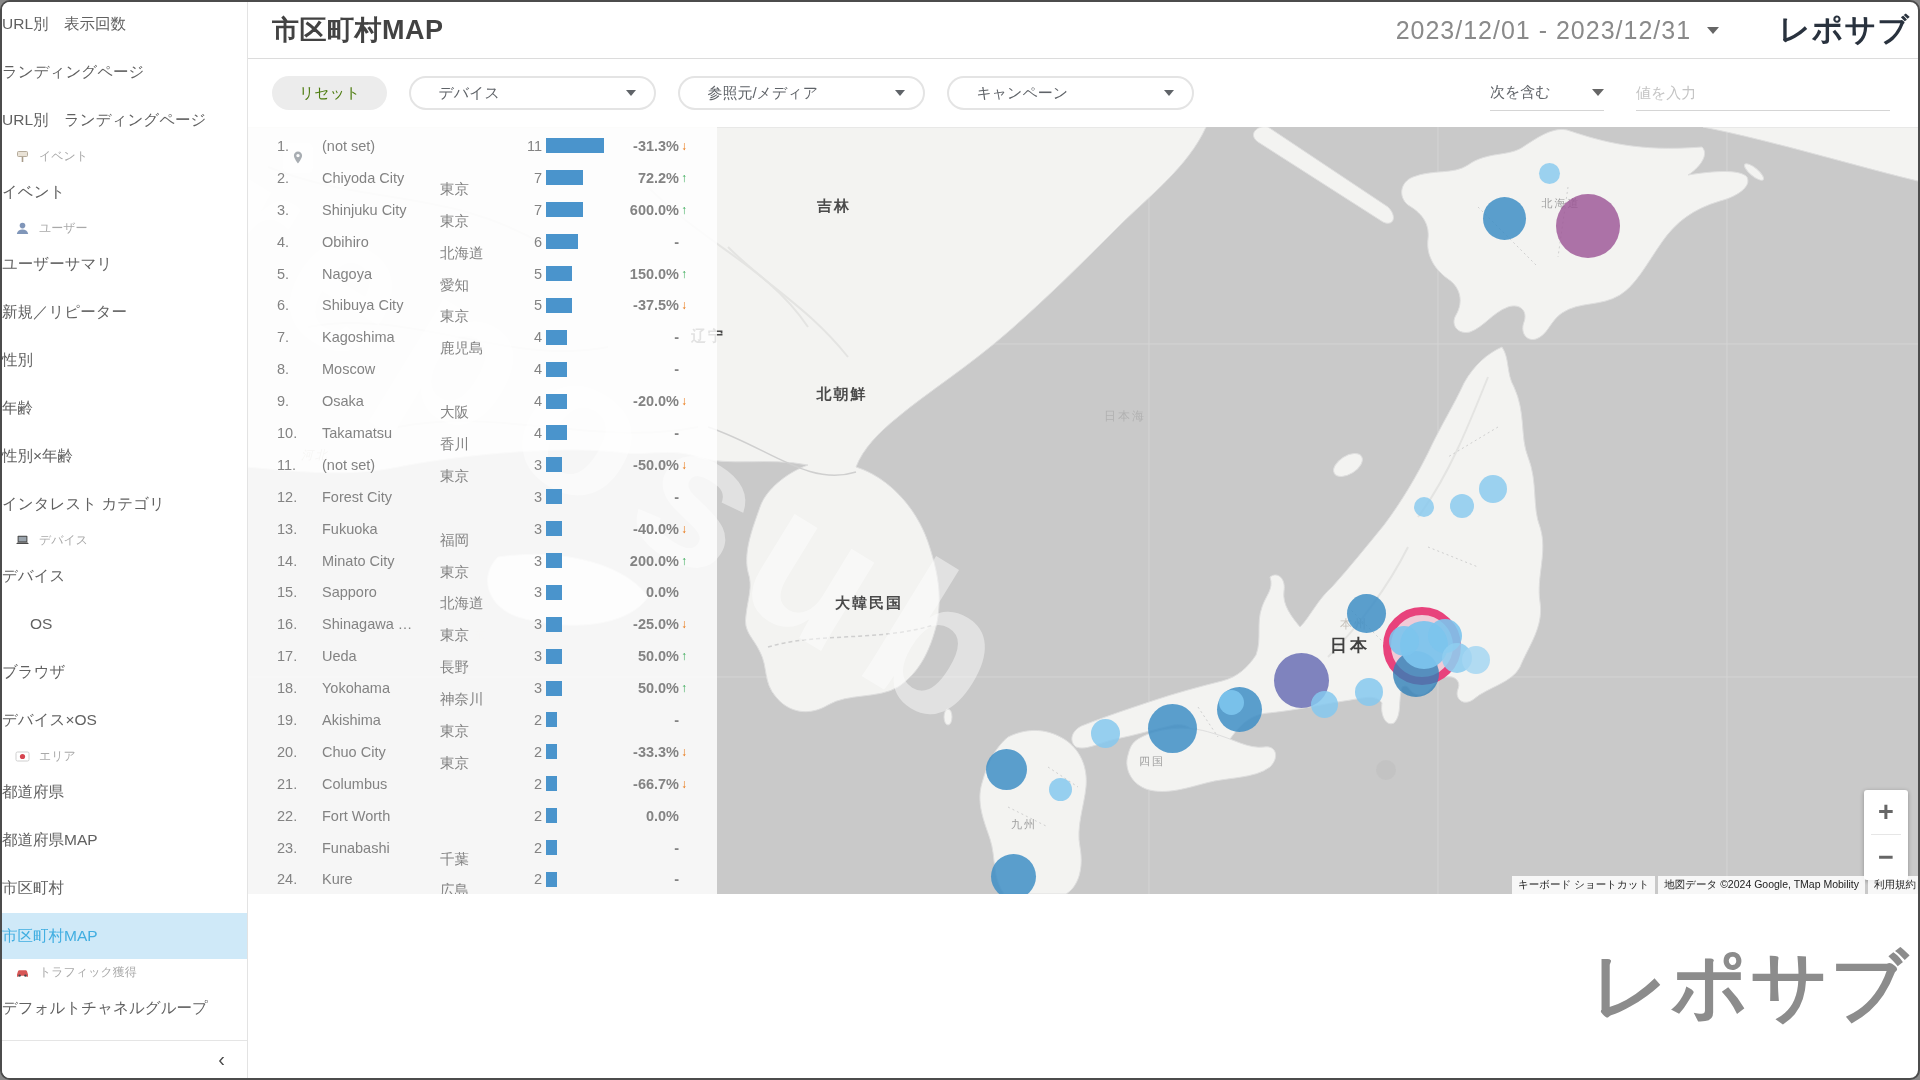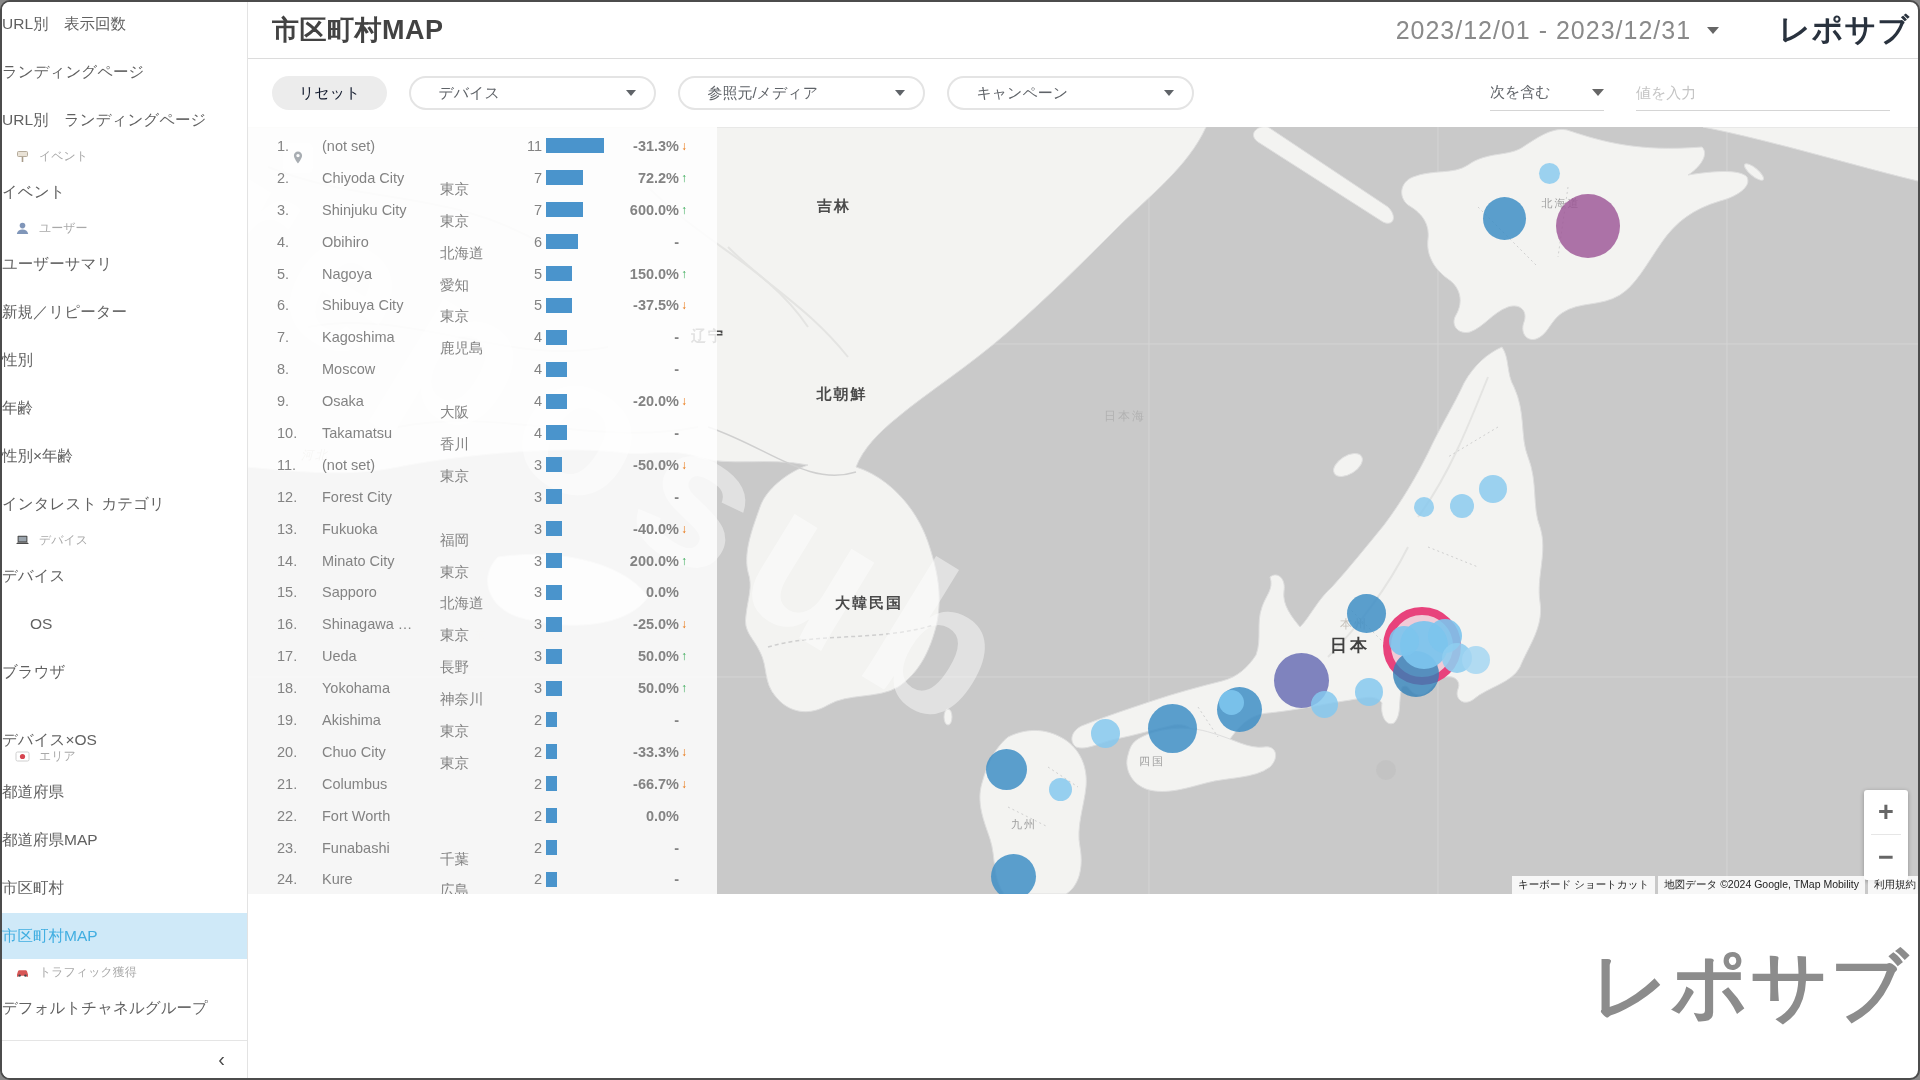--- a/index.html
+++ b/index.html
@@ -21,21 +21,21 @@
   .hdr{ position:relative; height:57px; border-bottom:1px solid #dcdcdc; display:flex; align-items:center; padding:0 10px 0 24px; }
   .hdr h1{ font-size:27px; font-weight:700; color:#424242; letter-spacing:.5px; }
   .date-grp{ margin-left:auto; display:flex; align-items:center; gap:16px; cursor:pointer; }
   .date-grp .dt{ font-size:25px; color:#8a8a8a; letter-spacing:1px; }
   .caret{ width:0; height:0; border-left:6px solid transparent; border-right:6px solid transparent; border-top:7px solid #666; }
   .logo-top{ margin-left:60px; font-size:31px; font-weight:800; color:#29323e; letter-spacing:1px; }
 
   
   .fbar{ position:relative; height:68px; display:flex; align-items:center; padding:0 30px 0 24px; gap:22px; background:#fff; }
   .chip{ height:34px; border-radius:17px; display:flex; align-items:center; font-size:15px; cursor:pointer; }
-  .chip.reset{ background:#ececec; color:#0f172a; padding:12px 27px; }
+  .chip.reset{ background:#ececec; color:#4d7c0f; padding:12px 27px; }
   .chip.dd{ border:2px solid #e4e4e4; width:247px; padding:0 18px 0 27px; color:#5f6368; justify-content:space-between; }
   .chip.dd .caret{ border-left-width:5px; border-right-width:5px; border-top-width:6px; border-top-color:#5f6368; }
   .cond{ margin-left:auto; width:114px; height:36px; display:flex; align-items:center; justify-content:space-between; border-bottom:1px solid #d5d5d5; color:#5f6368; font-size:15px; cursor:pointer; }
   .val-in{ width:254px; height:36px; border:none; outline:none; border-bottom:1px solid #d5d5d5; font-size:15px; color:#555; margin-left:10px; background:transparent; }
   .val-in::placeholder{ color:#c4c4c4; }
 
   
   .map{ position:relative; width:1674px; height:767px; background:#c9c9c9; overflow:hidden; }
   .map svg.base{ position:absolute; left:0; top:0; }
   .wm{ position:absolute; left:30px; top:-20px; font-size:195px; font-weight:700; letter-spacing:22px; color:rgba(255,255,255,.45); transform:rotate(31.5deg); transform-origin:0 0; pointer-events:none; }
@@ -145,21 +145,21 @@
         </div>
         <div class="nav-item" style="top: 560px;">
           <span>デバイス</span>
         </div>
         <div class="nav-item" style="top: 608px; margin-left: 28px;">
           <span>OS</span>
         </div>
         <div class="nav-item" style="top: 656px;">
           <span>ブラウザ</span>
         </div>
-        <div class="nav-item" style="top: 724px; align-items: center;">
+        <div class="nav-item" style="top: 704px; align-items: center;">
           <span>デバイス×OS</span>
         </div>
         <div class="nav-section" style="top: 740px;">
           <span class="nav-ico">
             <svg width="15" height="15" viewBox="0 0 15 15">
               <rect x="1" y="3" width="13" height="9" rx="1.5" fill="#fff" stroke="#cfcfcf"></rect>
               <circle cx="7.5" cy="7.5" r="2.6" fill="#d64550"></circle>
             </svg>
           </span>
           <span>エリア</span>

